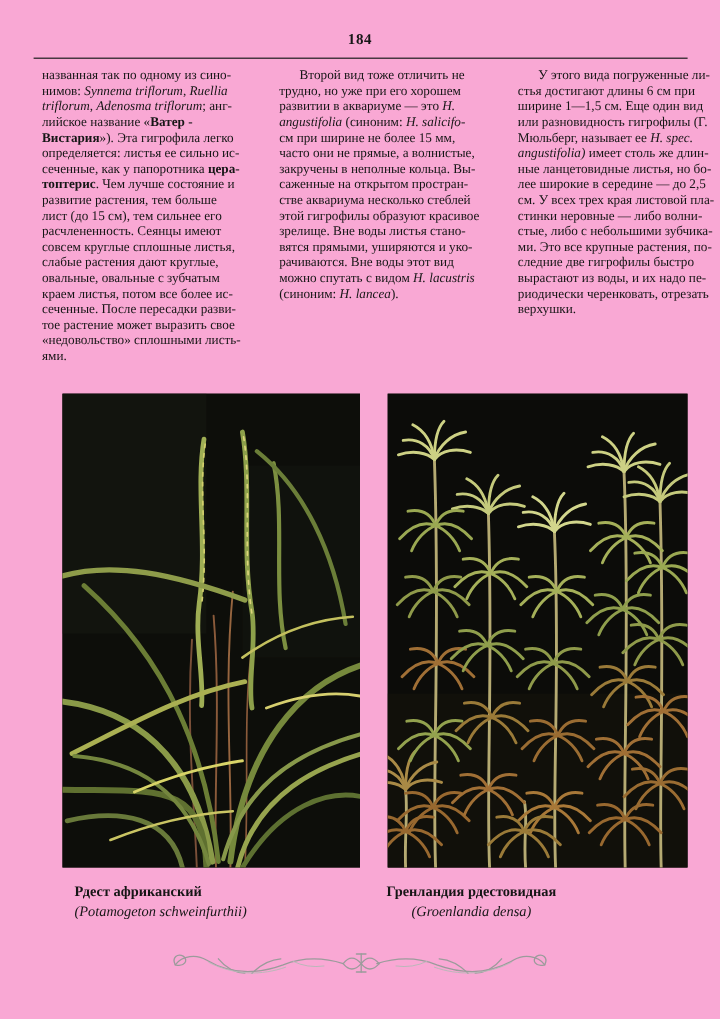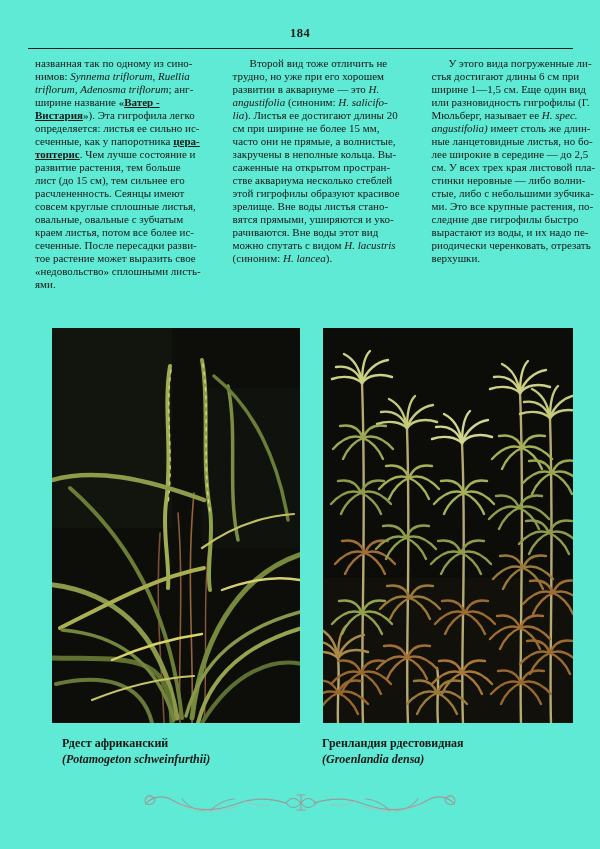--- a/index.html
+++ b/index.html
@@ -1,87 +1,87 @@
 <!DOCTYPE html>
 <html><head>
 <meta charset="utf-8">
 <style>
   html,body{margin:0;padding:0;}
   body{
     width:600px;height:849px;background:#ffffff;
     font-family:"Liberation Serif", serif;color:#161616;
     position:relative;overflow:hidden;
   }
-  .page{position:absolute;inset:0;background:#5eead4;}
+  .page{position:absolute;inset:0;background:#f9a8d4;}
   .page-number{
     position:absolute;top:26px;left:0;width:600px;text-align:center;
     font-size:12.5px;font-weight:bold;letter-spacing:.5px;
   }
   .header-rule{
     position:absolute;top:48px;left:28px;width:545px;height:0;
     border-top:1.6px solid #1d1d1d;
   }
   .columns{
     position:absolute;top:57px;left:35px;width:538px;
     display:flex;gap:32px;
   }
   .col{width:167px;}
   .line{
     font-size:11px;line-height:13px;height:13px;
     white-space:nowrap;overflow:visible;
   }
   .line.ind{text-indent:17px;}
-  .st-b{font-weight:bold;text-decoration:underline;}
+  .st-b{font-weight:bold;}
   .st-bi{font-weight:normal;font-style:italic;}
   .photo{position:absolute;margin:0;padding:0;background:#0d0e0a;}
   .photo svg{display:block;}
   .photo-left{top:328px;left:52px;width:248px;height:395px;}
   .photo-right{top:328px;left:323px;width:250px;height:395px;}
   .caption{position:absolute;font-size:12px;line-height:16px;}
   .caption-left{top:735px;left:62px;}
   .caption-right{top:735px;left:322px;}
   .cap-ru{font-weight:bold;}
-  .cap-lat{font-weight:bold;font-style:italic;}
+  .cap-lat{font-weight:normal;font-style:italic;text-align:center;}
   .ornament{position:absolute;top:789px;left:140px;width:320px;height:27px;}
 </style>
 </head>
 <body>
 
 <div class="page">
 
   <div class="page-number">184</div>
   <div class="header-rule"></div>
 
   <div class="columns">
     <div class="col">
         <div class="line"><span class="st-n">названная так по одному из сино-</span></div>
         <div class="line"><span class="st-n">нимов: </span><span class="st-bi">Synnema triflorum</span><span class="st-n">, </span><span class="st-bi">Ruellia</span></div>
         <div class="line"><span class="st-bi">triflorum</span><span class="st-n">, </span><span class="st-bi">Adenosma triflorum</span><span class="st-n">; анг-</span></div>
-        <div class="line"><span class="st-n">ширине название «</span><span class="st-b">Ватер -</span></div>
+        <div class="line"><span class="st-n">лийское название «</span><span class="st-b">Ватер -</span></div>
         <div class="line"><span class="st-b">Вистария</span><span class="st-n">»). Эта гигрофила легко</span></div>
         <div class="line"><span class="st-n">определяется: листья ее сильно ис-</span></div>
         <div class="line"><span class="st-n">сеченные, как у папоротника </span><span class="st-b">цера-</span></div>
         <div class="line"><span class="st-b">топтерис</span><span class="st-n">. Чем лучше состояние и</span></div>
         <div class="line"><span class="st-n">развитие растения, тем больше</span></div>
         <div class="line"><span class="st-n">лист (до 15 см), тем сильнее его</span></div>
         <div class="line"><span class="st-n">расчлененность. Сеянцы имеют</span></div>
         <div class="line"><span class="st-n">совсем круглые сплошные листья,</span></div>
+        <div class="line"><span class="st-n">слабые растения дают круглые,</span></div>
         <div class="line"><span class="st-n">овальные, овальные с зубчатым</span></div>
         <div class="line"><span class="st-n">краем листья, потом все более ис-</span></div>
         <div class="line"><span class="st-n">сеченные. После пересадки разви-</span></div>
         <div class="line"><span class="st-n">тое растение может выразить свое</span></div>
         <div class="line"><span class="st-n">«недовольство» сплошными листь-</span></div>
         <div class="line"><span class="st-n">ями.</span></div>
       </div>
     <div class="col">
         <div class="line ind"><span class="st-n">Второй вид тоже отличить не</span></div>
         <div class="line"><span class="st-n">трудно, но уже при его хорошем</span></div>
         <div class="line"><span class="st-n">развитии в аквариуме — это </span><span class="st-bi">H.</span></div>
         <div class="line"><span class="st-bi">angustifolia</span><span class="st-n"> (синоним: </span><span class="st-bi">H. salicifo-</span></div>
-        <div class="line"><span class="st-bi">lia</span><span class="st-n">). Листья ее достигают длины 20</span></div>
         <div class="line"><span class="st-n">см при ширине не более 15 мм,</span></div>
         <div class="line"><span class="st-n">часто они не прямые, а волнистые,</span></div>
         <div class="line"><span class="st-n">закручены в неполные кольца. Вы-</span></div>
         <div class="line"><span class="st-n">саженные на открытом простран-</span></div>
         <div class="line"><span class="st-n">стве аквариума несколько стеблей</span></div>
         <div class="line"><span class="st-n">этой гигрофилы образуют красивое</span></div>
         <div class="line"><span class="st-n">зрелище. Вне воды листья стано-</span></div>
         <div class="line"><span class="st-n">вятся прямыми, уширяются и уко-</span></div>
         <div class="line"><span class="st-n">рачиваются. Вне воды этот вид</span></div>
         <div class="line"><span class="st-n">можно спутать с видом </span><span class="st-bi">H. lacustris</span></div>

